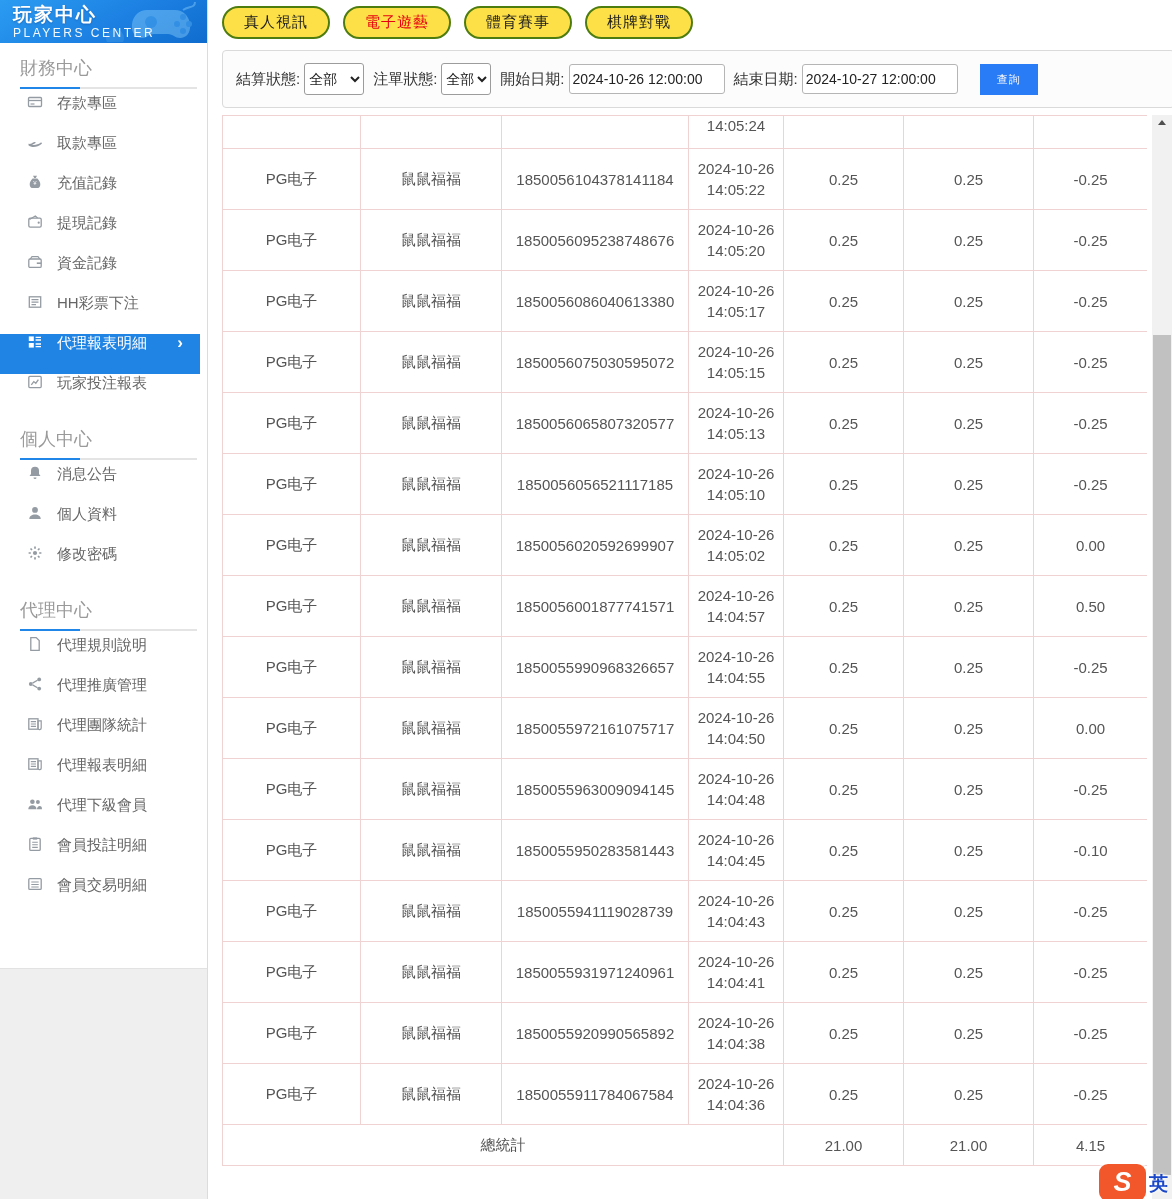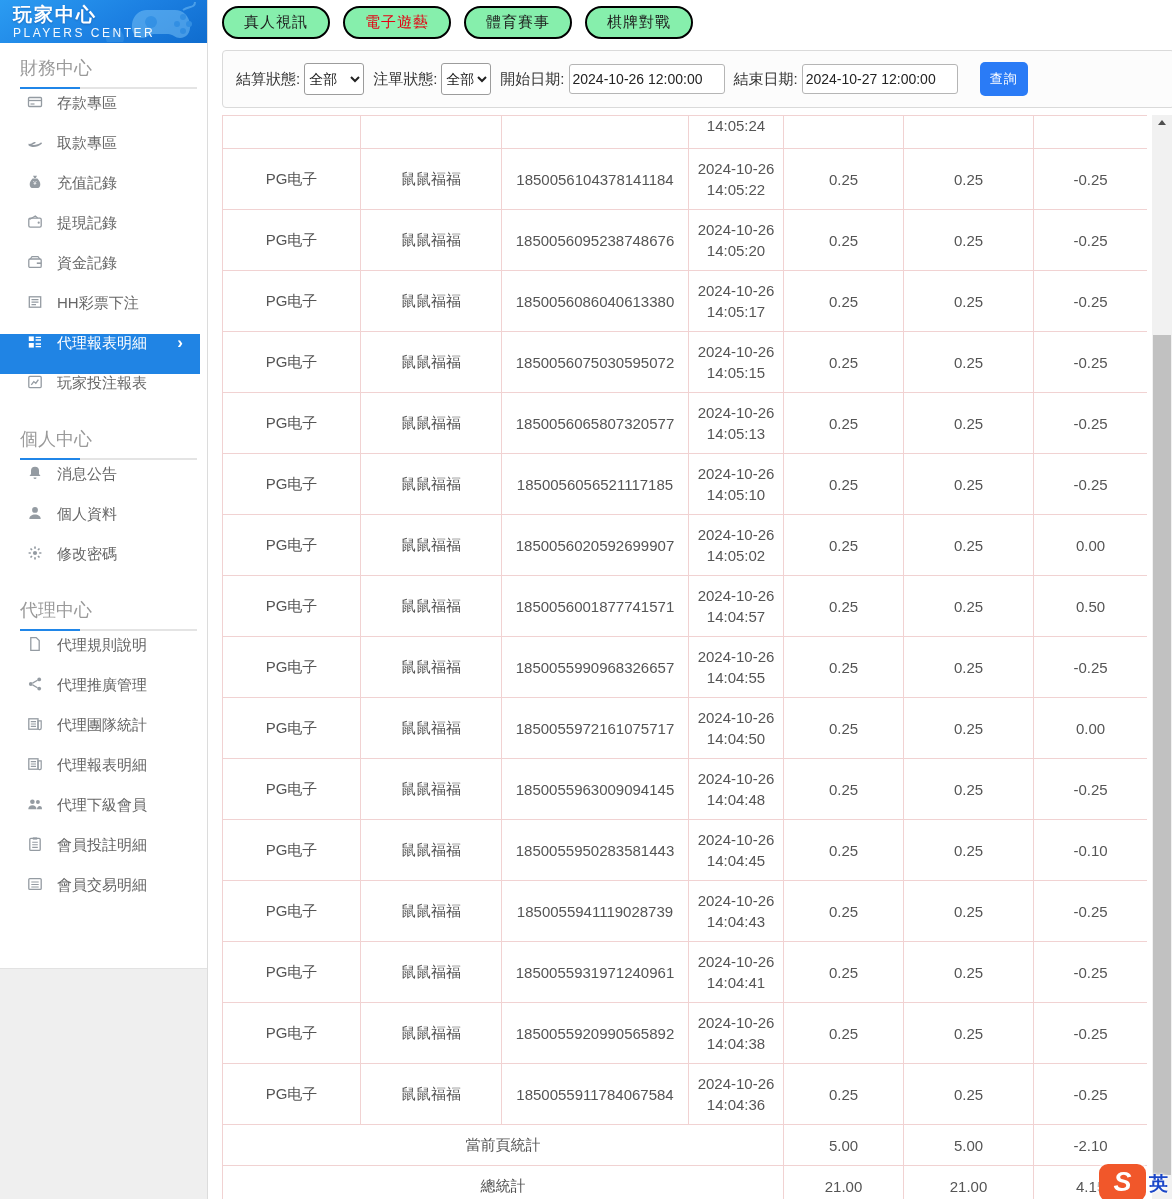--- a/index.html
+++ b/index.html
@@ -21,33 +21,33 @@
     background:linear-gradient(to right,#2086e8 0,#2086e8 60px,#e4e4e4 60px);}
   .menu-item{height:40px;display:flex;align-items:flex-start;padding-left:27px;color:#666;
     font-size:15px;position:relative;cursor:pointer;box-sizing:border-box;}
   .menu-item .ic{width:16px;height:16px;margin-right:14px;color:#949ba2;flex:none;}
   .menu-item.active{background:#2084e4;color:#fff;width:200px;}
   .menu-item.active .ic{color:#fff;}
   .menu-item .chev{position:absolute;right:17px;color:#fff;font-size:17px;line-height:1;font-weight:bold;}
   
   .main{position:absolute;left:209px;top:0;right:0;bottom:0;background:#fff;}
   .tabs{display:flex;gap:13px;padding:6px 0 0 13px;}
-  .tab{border:2px solid #000000;border-radius:17px;padding:5px 20px;font-size:15px;
-    color:#1d1d1d;background:#86efac;cursor:pointer;letter-spacing:1px;}
+  .tab{border:2px solid #4d7c0f;border-radius:17px;padding:5px 20px;font-size:15px;
+    color:#1d1d1d;background:#fde047;cursor:pointer;letter-spacing:1px;}
   .tab.active{color:#e60012;}
   .filter-panel{position:absolute;left:13px;top:50px;right:-3px;height:58px;
     border:1px solid #dadada;border-radius:4px;background:#fcfcfc;
     display:flex;align-items:center;padding-left:13px;box-sizing:border-box;}
   .f-label{font-size:15px;color:#333;margin-right:4px;white-space:nowrap;}
   .f-sel{height:32px;font-size:14px;color:#222;border:1px solid #9c9c9c;border-radius:3px;
     background:#fff;margin-right:9px;font-family:inherit;}
   .f-date{width:148px;height:28px;border:1px solid #b5b5b5;border-radius:3px;font-size:14px;
     color:#222;padding:0 3px;margin-right:9px;font-family:inherit;}
-  .search-btn{margin-left:13px;background:#2a7bf6;color:#fff;border:none;border-radius:5px;
-    font-size:13px;padding:8px 10px;cursor:pointer;letter-spacing:1px;}
+  .search-btn{margin-left:13px;background:#2a7bf6;color:#fff;border:none;border-radius:0;
+    font-size:11px;padding:8px 17px;cursor:pointer;letter-spacing:1px;}
   
   .table-wrap{position:absolute;left:13px;top:115px;width:925px;bottom:0;overflow:hidden;}
   table.bets{border-collapse:collapse;width:925px;table-layout:fixed;font-size:15px;color:#555;}
   table.bets td{border:1px solid #f1d2d2;text-align:center;padding:0;overflow:hidden;background:#fff;}
   tr.partial td{height:31px;vertical-align:top;padding-top:1px;}
   tr.data td{height:60px;}
   .dt{line-height:21px;}
   tr.summary td{height:40px;font-size:15px;color:#555;}
   
   .scrollbar{position:absolute;right:0;top:115px;width:20px;bottom:0;background:#f1f1f1;}
@@ -494,26 +494,20 @@
               <div class="dt">
                 <div>2024-10-26</div>
                 <div>14:04:36</div>
               </div>
             </td>
             <td>0.25</td>
             <td>0.25</td>
             <td>-0.25</td>
           </tr>
           <tr class="summary">
-            <td colspan="4">當前頁統計</td>
-            <td>5.00</td>
-            <td>5.00</td>
-            <td>-2.10</td>
-          </tr>
-          <tr class="summary">
             <td colspan="4">總統計</td>
             <td>21.00</td>
             <td>21.00</td>
             <td>4.15</td>
           </tr>
         </tbody>
     </table>
   </div>
 
   <div class="scrollbar">

